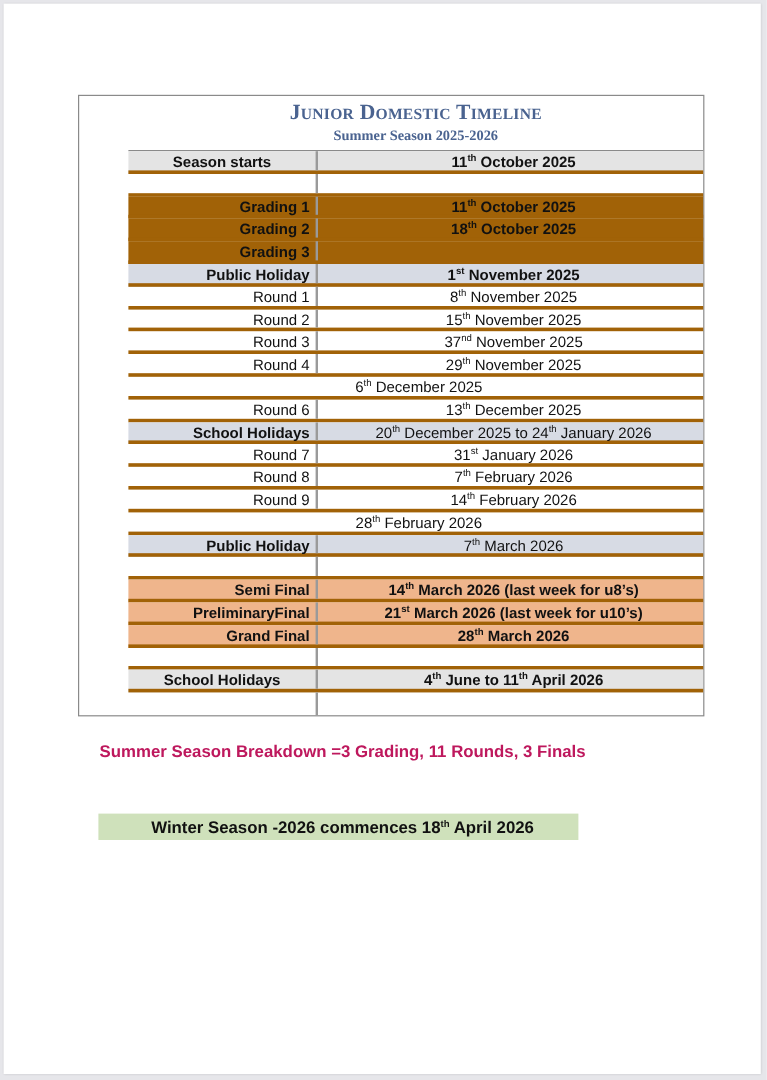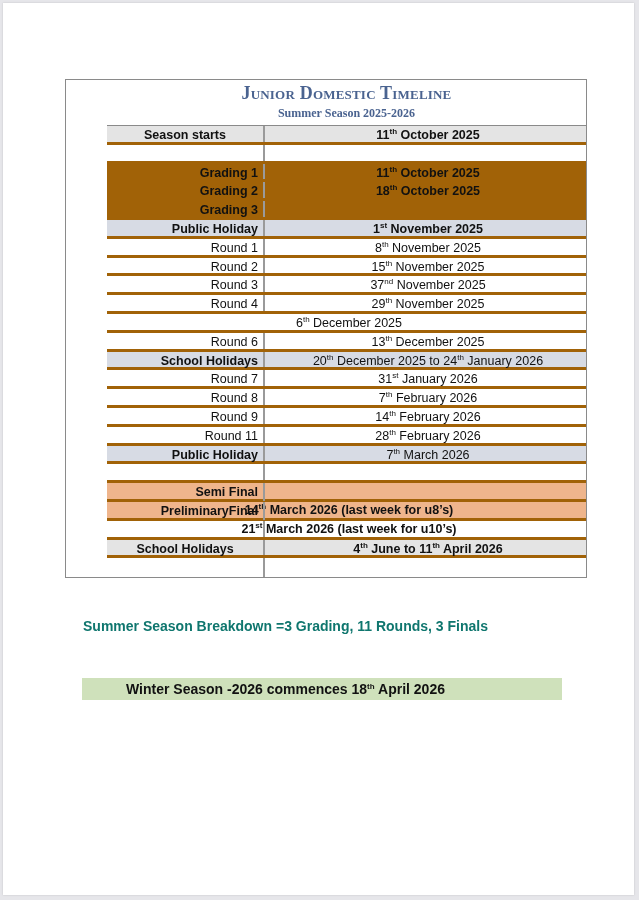--- a/index.html
+++ b/index.html
@@ -26,28 +26,28 @@
   .row:last-child { border-bottom: none; }
   .row .lbl {
     width: 158px; box-sizing: border-box; border-right: 2px solid #9a9a9a;
     text-align: right; padding-right: 5px; line-height: 18px; white-space: nowrap;
   }
   .row .val { flex: 1; padding-left: 5px; line-height: 18px; white-space: nowrap; text-align: center; }
   .row.bold { font-weight: bold; }
   .row.grey { background: #e4e4e4; }
   .row.green { background: #a16207; }
   .row.holiday { background: #d7dbe4; }
-  .row.orange { background: #efb58c; flex-direction: column; }
+  .row.orange { background: #efb58c; }
   .row.center-lbl .lbl { text-align: center; padding-right: 0; }
   sup { font-size: 8px; line-height: 0; vertical-align: 5px; }
   .breakdown {
-    position: absolute; left: 80px; top: 615px; font-size: 14px; font-weight: bold; color: #0f766e;
+    position: absolute; left: 80px; top: 615px; font-size: 14px; font-weight: bold; color: #be185d;
   }
   .winter {
-    position: absolute; left: 79px; top: 675px; width: 480px; height: 22px;
+    position: absolute; left: 79px; top: 675px; width: 400px; height: 22px;
     background: #cfe1bb; font-size: 14px; font-weight: bold; color: #111; line-height: 22px;
     box-sizing: border-box; padding-left: 44px;
   }
 </style>
 </head>
 <body>
 
 <div class="page">
   <div class="tbl">
     <div class="tbl-title">
@@ -111,38 +111,41 @@
         </div>
         <div class="row ">
           <div class="lbl">Round 8</div>
           <div class="val"><span>7</span><sup>th</sup><span> February 2026</span></div>
         </div>
         <div class="row ">
           <div class="lbl">Round 9</div>
           <div class="val"><span>14</span><sup>th</sup><span> February 2026</span></div>
         </div>
         <div class="row ">
-          <div class="lbl">Round 11</div>
           <div class="val"><span>28</span><sup>th</sup><span> February 2026</span></div>
         </div>
         <div class="row holiday bold-label">
           <div class="lbl" style="font-weight: bold;">Public Holiday</div>
           <div class="val"><span>7</span><sup>th</sup><span> March 2026</span></div>
         </div>
         <div class="row ">
           <div class="lbl"></div>
           <div class="val"><span></span><sup></sup><span></span></div>
         </div>
         <div class="row orange bold">
           <div class="lbl">Semi Final</div>
           <div class="val"><span>14</span><sup>th</sup><span> March 2026 (last week for u8’s)</span></div>
         </div>
         <div class="row orange bold">
           <div class="lbl">PreliminaryFinal</div>
           <div class="val"><span>21</span><sup>st</sup><span> March 2026 (last week for u10’s)</span></div>
+        </div>
+        <div class="row orange bold">
+          <div class="lbl">Grand Final</div>
+          <div class="val"><span>28</span><sup>th</sup><span> March 2026</span></div>
         </div>
         <div class="row ">
           <div class="lbl"></div>
           <div class="val"><span></span><sup></sup><span></span></div>
         </div>
         <div class="row grey bold center-lbl">
           <div class="lbl">School Holidays</div>
           <div class="val"><span>4</span><sup>th</sup><span> June to 11</span><sup>th</sup><span> April 2026</span></div>
         </div>
         <div class="row ">

